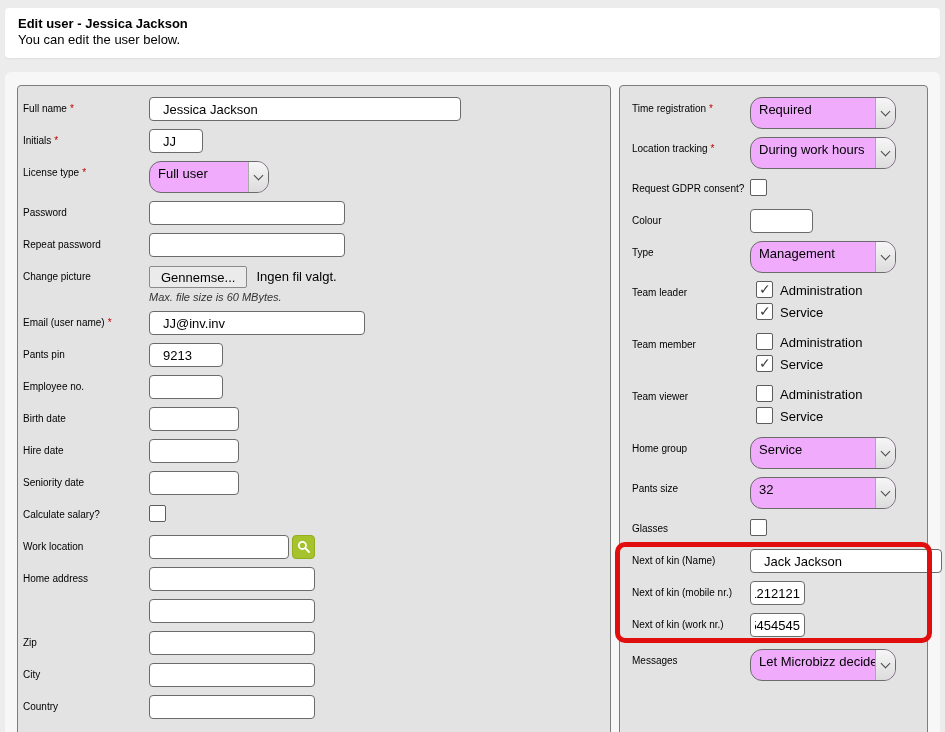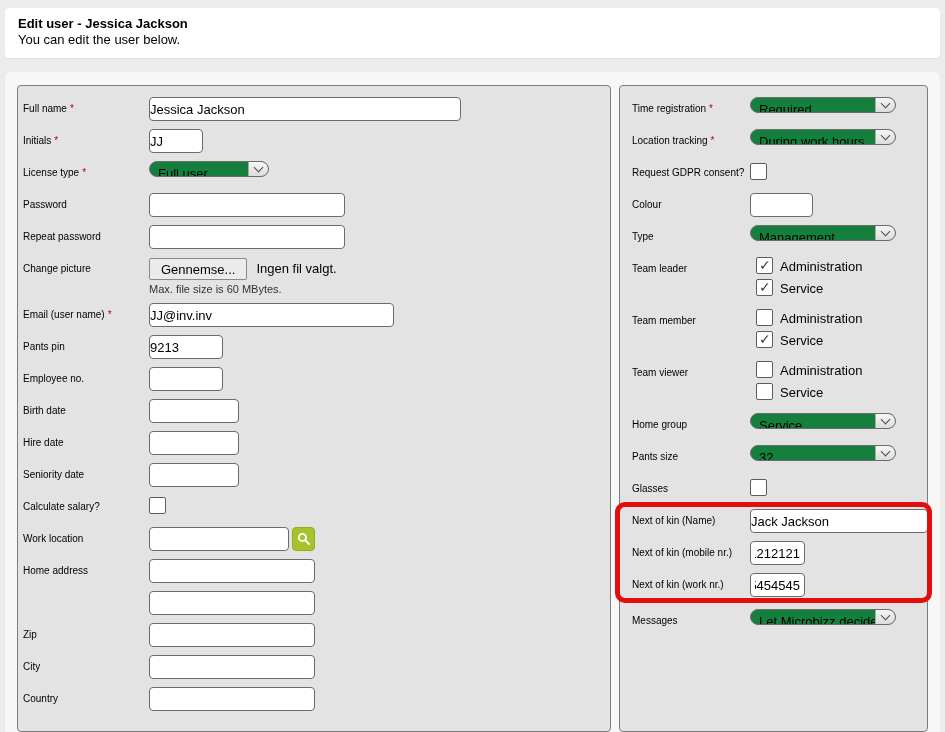--- a/index.html
+++ b/index.html
@@ -45,31 +45,31 @@
   .lbl { font-size:10px; line-height:16px; padding-top:4px; }
   .panel-left  .lbl { width:126px; flex:0 0 126px; }
   .panel-right .lbl { width:118px; flex:0 0 118px; }
   .lbl.nowrap { white-space:nowrap; }
   .req { color:#c00000; margin-left:3px; }
 
   
   input.txt {
     height:24px; background:#fff;
     border:1px solid #6b6b6b; border-radius:4px;
-    padding:0 0; font-family:"Liberation Sans",sans-serif;
+    padding:0 13px; font-family:"Liberation Sans",sans-serif;
     font-size:13px; color:#000; outline:none;
   }
   input.txt.clip { direction:rtl; text-align:left; padding:0 4px; }
 
   .w312{width:312px}.w54{width:54px}.w120{width:120px}.w196{width:196px}
-  .w266{width:245px}.w140{width:140px}.w74{width:74px}.w90{width:90px}
+  .w266{width:216px}.w140{width:140px}.w74{width:74px}.w90{width:90px}
   .w166{width:166px}.w146{width:146px}.w63{width:63px}.w162{width:192px}.w55{width:55px}
 
   .select {
-    display:inline-flex; height:16px; background:#15803d;
+    display:inline-flex; height:32px; background:#f0abfc;
     border:1px solid #6b6b6b; border-radius:12px;
     overflow:hidden; cursor:default;
   }
   .sel-val { flex:1; padding:4px 2px 0 8px; font-size:13px; white-space:nowrap; overflow:hidden; }
   .sel-btn {
     width:20px; flex:0 0 20px;
     background:linear-gradient(#f6f6f6,#dcdcdc);
     border-left:1px solid #a9a9a9;
     display:flex; align-items:center; justify-content:center;
   }
@@ -92,21 +92,21 @@
   .cb-line .cb { margin-top:0; margin-right:7px; }
   .cb-line-label { font-size:13px; line-height:19px; }
 
   .browse-btn {
     height:22px; padding:0 11px; margin-top:1px;
     background:#ebebeb; border:1px solid #8a8a8a; border-radius:2px;
     font-family:"Liberation Sans",sans-serif; font-size:13px; color:#000;
     cursor:pointer;
   }
   .file-status { font-size:13px; padding-top:4px; margin-left:9px; }
-  .file-note { font-size:11px; color:#333; margin-top:3px; }
+  .file-note { font-size:11px; font-style:italic; color:#333; margin-top:3px; }
 
   .search-btn {
     width:23px; height:24px; margin-left:3px;
     background:#a6c32e; border:1px solid #93ad21; border-radius:4px;
     display:inline-flex; align-items:center; justify-content:center;
     cursor:pointer; padding:0;
   }
 
   
   .kin-wrap { position:relative; margin:4px 0 12px 0; }

